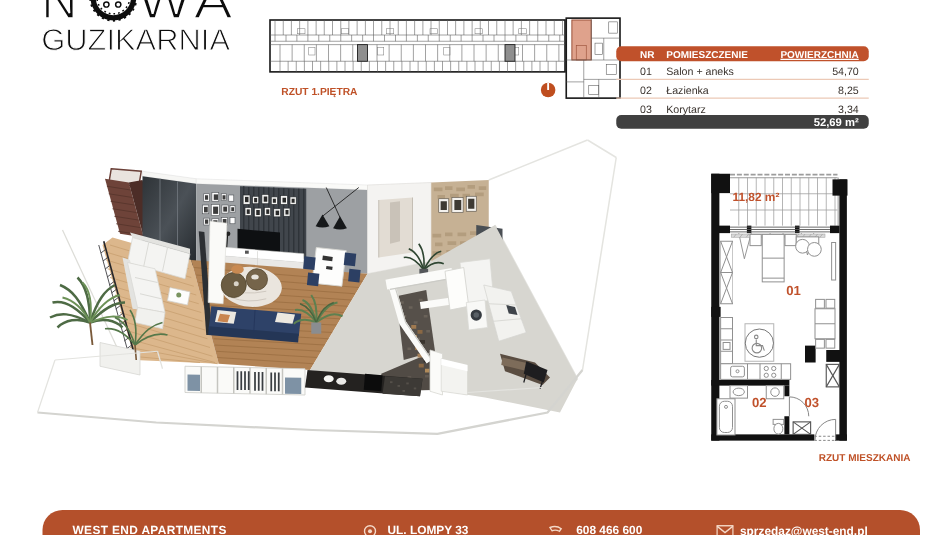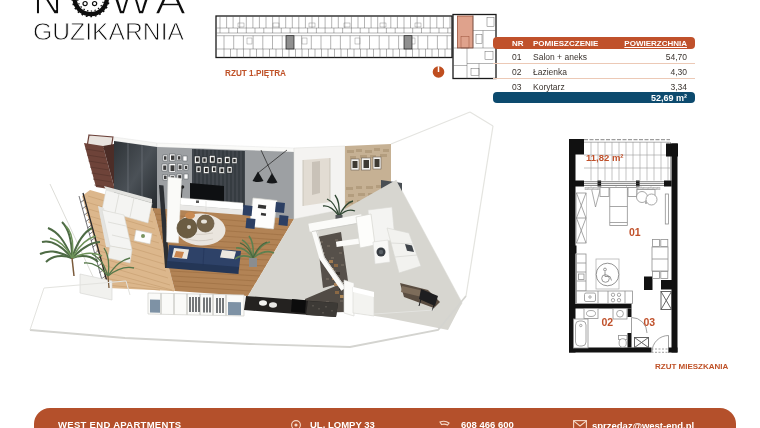--- a/index.html
+++ b/index.html
@@ -218,31 +218,31 @@
   <div class="abs" style="left:0;top:12px;width:202px;height:14px;color:#3b342f;">
     <span class="abs" style="left:19px;top:3px;">01</span>
     <span class="abs" style="left:40px;top:3px;">Salon + aneks</span>
     <span class="abs" style="right:8px;top:3px;">54,70</span>
   </div>
   <div class="abs" style="left:0;top:26px;width:202px;height:1px;background:#ecc9b6;"></div>
 
   <div class="abs" style="left:0;top:27px;width:202px;height:14px;color:#3b342f;">
     <span class="abs" style="left:19px;top:3px;">02</span>
     <span class="abs" style="left:40px;top:3px;">Łazienka</span>
-    <span class="abs" style="right:8px;top:3px;">4,30</span>
+    <span class="abs" style="right:8px;top:3px;">8,25</span>
   </div>
   <div class="abs" style="left:0;top:41px;width:202px;height:1px;background:#ecc9b6;"></div>
 
   <div class="abs" style="left:0;top:42px;width:202px;height:14px;color:#3b342f;">
     <span class="abs" style="left:19px;top:3px;">03</span>
     <span class="abs" style="left:40px;top:3px;">Korytarz</span>
     <span class="abs" style="right:8px;top:3px;">3,34</span>
   </div>
 
-  <div class="abs" style="left:0;top:54.5px;width:202px;height:11.5px;background:#0c4a6e;border-radius:4px;color:#fff;font-weight:bold;font-size:9px;">
+  <div class="abs" style="left:0;top:54.5px;width:202px;height:11.5px;background:#404040;border-radius:4px;color:#fff;font-weight:bold;font-size:9px;">
     <span class="abs" style="right:8px;top:1px;">52,69 m²</span>
   </div>
 </div>
 
 <div class="abs" style="left:0px;top:95px;width:520px;height:260px;">
 <svg width="520" height="260" viewBox="0 95 520 260">
   <defs>
     <linearGradient id="glassg" x1="0" y1="0" x2="1" y2="1">
       <stop offset="0" stop-color="#2e3337"></stop>
       <stop offset="0.5" stop-color="#4b5157"></stop>

